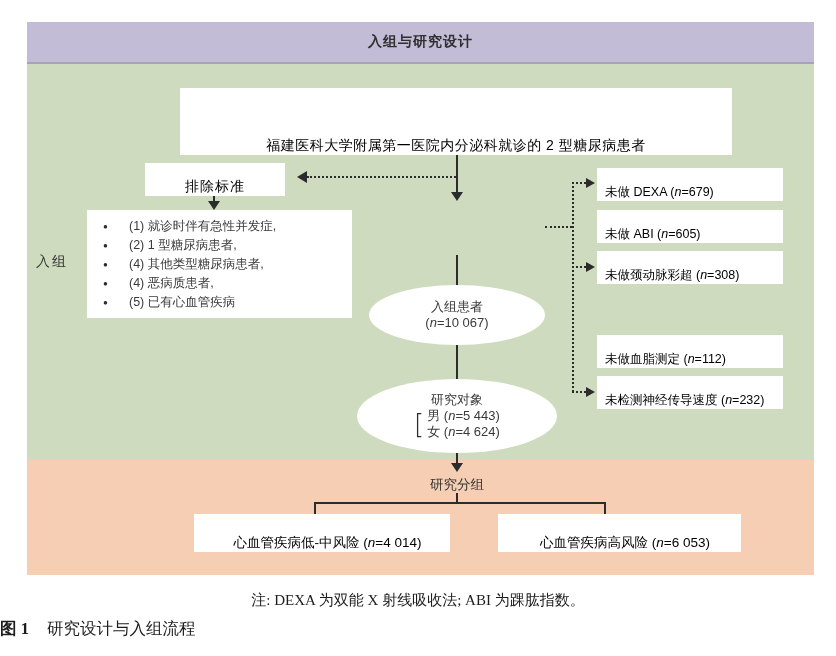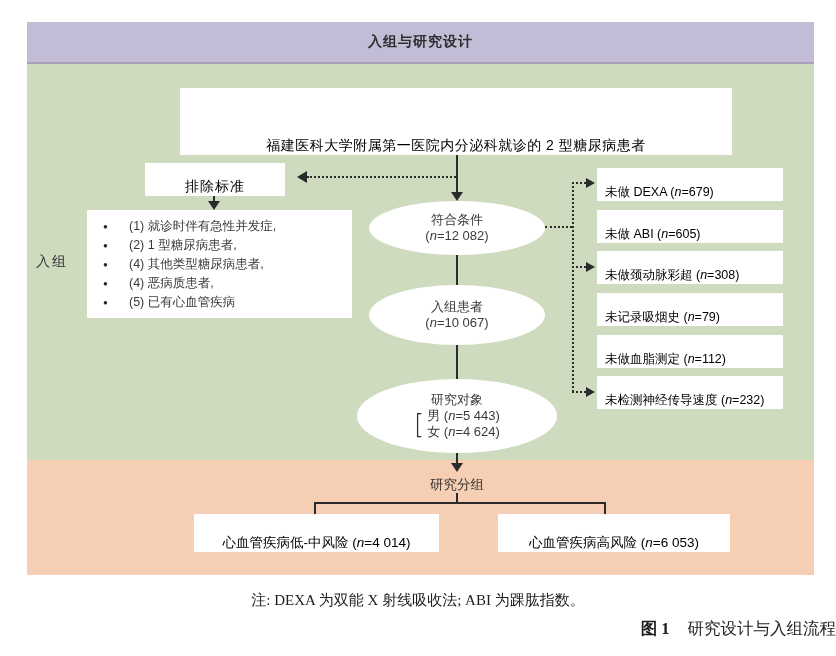--- a/index.html
+++ b/index.html
@@ -26,21 +26,21 @@
     font-size:13px; color:#000000;
   }
   .source-box { left:180px; top:88px; width:552px; height:67px; font-size:14px; letter-spacing:0.5px; }
   .excl-title { left:145px; top:163px; width:140px; height:33px; font-size:14px; letter-spacing:1px; }
   .excl-list  { left:87px; top:210px; width:265px; height:108px; background:#fff;
                 display:flex; flex-direction:column; justify-content:center; padding:4px 0; box-sizing:border-box; }
   .excl-item  { position:relative; font-size:12.5px; line-height:19px; padding-left:42px; color:#3a3a3a; }
   .excl-item::before { content:"●"; position:absolute; left:16px; top:0; font-size:8px; line-height:19px; color:#2b2b2b; }
 
   .rbox { left:597px; width:186px; height:33px; justify-content:flex-start; padding-left:8px; box-sizing:border-box; font-size:12.5px; }
-  .gbox { top:514px; height:38px; font-size:13.5px; }
+  .gbox { top:514px; height:38px; font-size:13.5px;padding-left:11px; }
 
   
   .ellipse {
     background:#ffffff; border-radius:50%;
     display:flex; flex-direction:column; align-items:center; justify-content:center;
     font-size:13px; line-height:16px; color:#3a3a3a; text-align:center;
   }
   .e1 { left:369px; top:201px; width:176px; height:54px; }
   .e2 { left:369px; top:285px; width:176px; height:60px; }
   .e3 { left:357px; top:379px; width:200px; height:74px; }
@@ -56,21 +56,21 @@
   .tri-down { width:0; height:0; border-left:6px solid transparent; border-right:6px solid transparent; border-top:9px solid #2b2b2b; }
   .tri-left { width:0; height:0; border-top:6px solid transparent; border-bottom:6px solid transparent; border-right:10px solid #2b2b2b; }
   .tri-right{ width:0; height:0; border-top:5px solid transparent; border-bottom:5px solid transparent; border-left:9px solid #2b2b2b; }
 
   .side-label { left:36px; top:253px; font-size:14px; letter-spacing:2px; color:#333; }
   .group-label { left:387px; top:476px; width:140px; text-align:center; font-size:13.5px; color:#333; }
 
   
   .note { left:0; top:591px; width:836px; text-align:center;
           font-family:"Liberation Serif","DejaVu Serif",serif; font-size:15px; color:#1d1d1d; }
-  .caption { left:0; top:618px; width:836px; text-align:right;
+  .caption { left:0; top:618px; width:836px; text-align:left;
              font-family:"Liberation Serif","DejaVu Serif",serif; font-size:16.5px; color:#1d1d1d; }
   .caption .cap-label { font-weight:bold; }
   .caption .cap-title { margin-left:18px; }
 
   i { font-style:italic; }
 </style>
 </head>
 <body>
 
 <div id="canvas">
@@ -100,24 +100,20 @@
   <div class="abs tri-down" style="left:208px; top:201px;"></div>
 
   <div class="abs excl-list">
     <div class="excl-item">(1) 就诊时伴有急性并发症,</div>
     <div class="excl-item">(2) 1 型糖尿病患者,</div>
     <div class="excl-item">(4) 其他类型糖尿病患者,</div>
     <div class="excl-item">(4) 恶病质患者,</div>
     <div class="excl-item">(5) 已有心血管疾病</div>
   </div>
 
-  <div class="abs ellipse e1">
-    <span>符合条件</span>
-    <span>(<i>n</i>=12 082)</span>
-  </div>
   <div class="abs vline" style="left:456px; top:255px; height:30px;"></div>
 
   <div class="abs ellipse e2">
     <span>入组患者</span>
     <span>(<i>n</i>=10 067)</span>
   </div>
   <div class="abs vline" style="left:456px; top:345px; height:34px;"></div>
 
   <div class="abs ellipse e3">
     <span>研究对象</span>
@@ -144,23 +140,20 @@
 
   <div class="abs whitebox rbox" style="top:168px;">
     <span>未做 DEXA (<i>n</i>=679)</span>
   </div>
   <div class="abs whitebox rbox" style="top:210px;">
     <span>未做 ABI (<i>n</i>=605)</span>
   </div>
   <div class="abs whitebox rbox" style="top:251px;">
     <span>未做颈动脉彩超 (<i>n</i>=308)</span>
   </div>
-  <div class="abs whitebox rbox" style="top:293px;">
-    <span>未记录吸烟史 (<i>n</i>=79)</span>
-  </div>
   <div class="abs whitebox rbox" style="top:335px;">
     <span>未做血脂测定 (<i>n</i>=112)</span>
   </div>
   <div class="abs whitebox rbox" style="top:376px;">
     <span>未检测神经传导速度 (<i>n</i>=232)</span>
   </div>
 
   <div class="abs vline" style="left:456px; top:453px; height:11px;"></div>
   <div class="abs tri-down" style="left:451px; top:463px;"></div>
 

